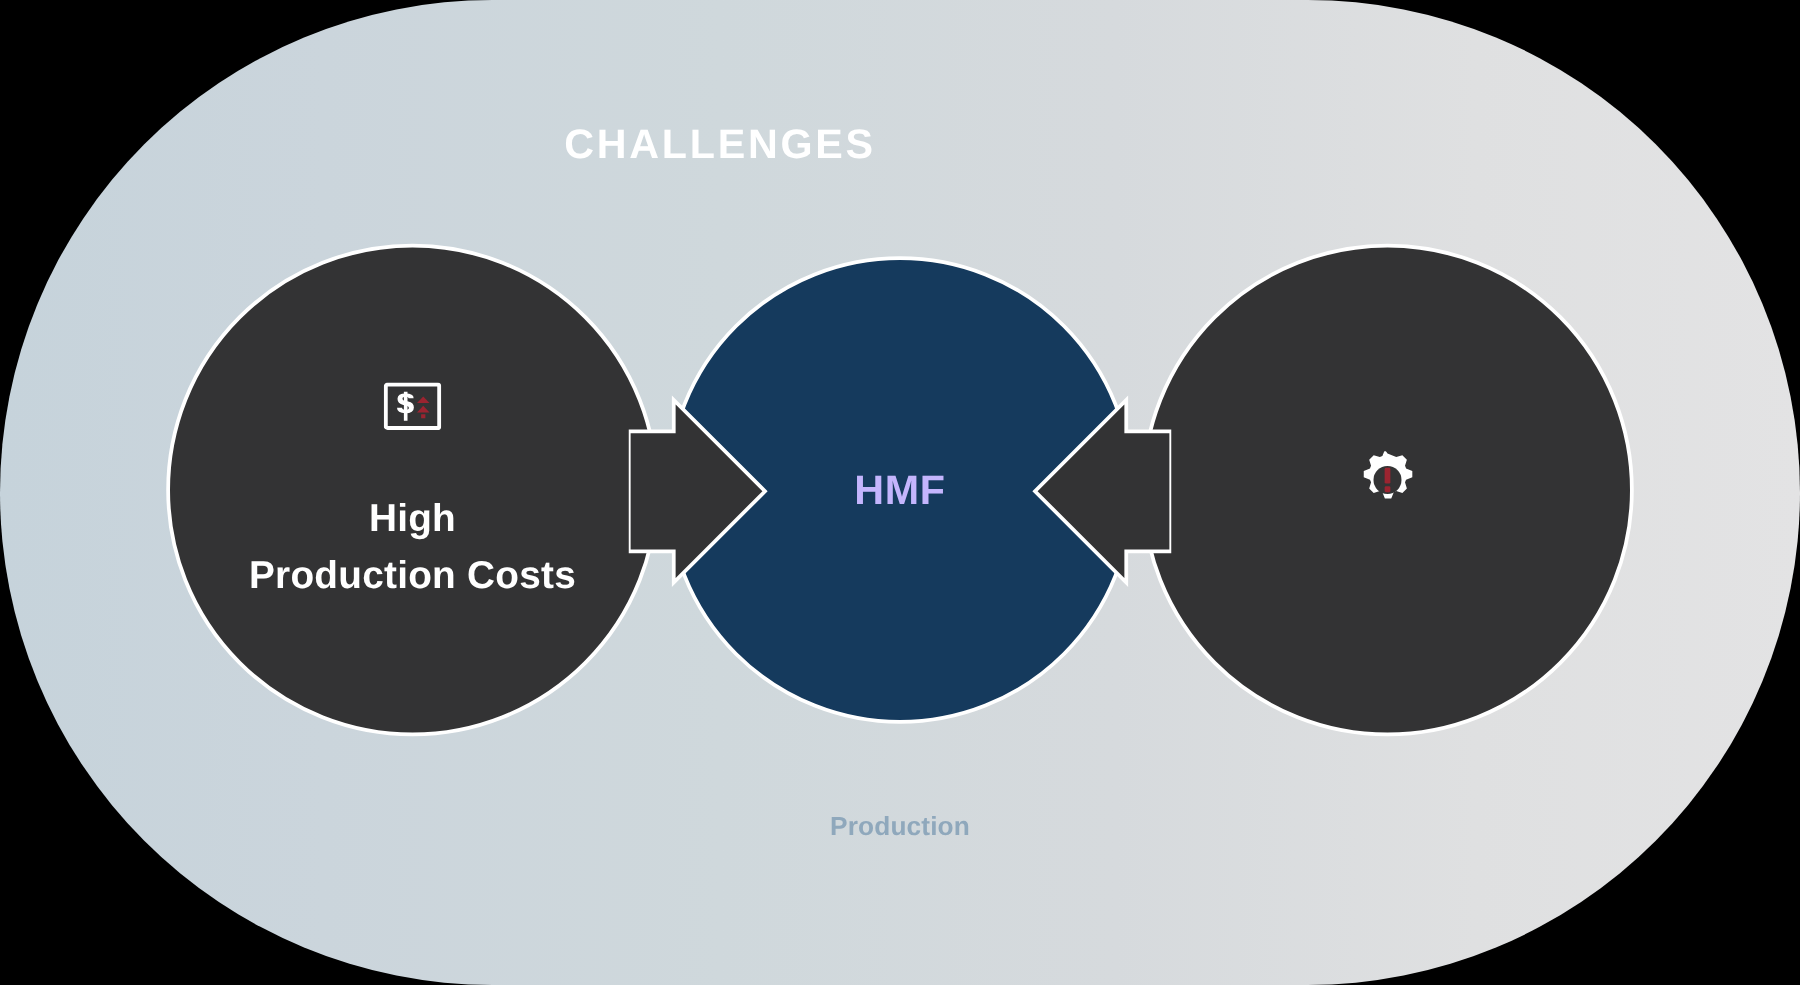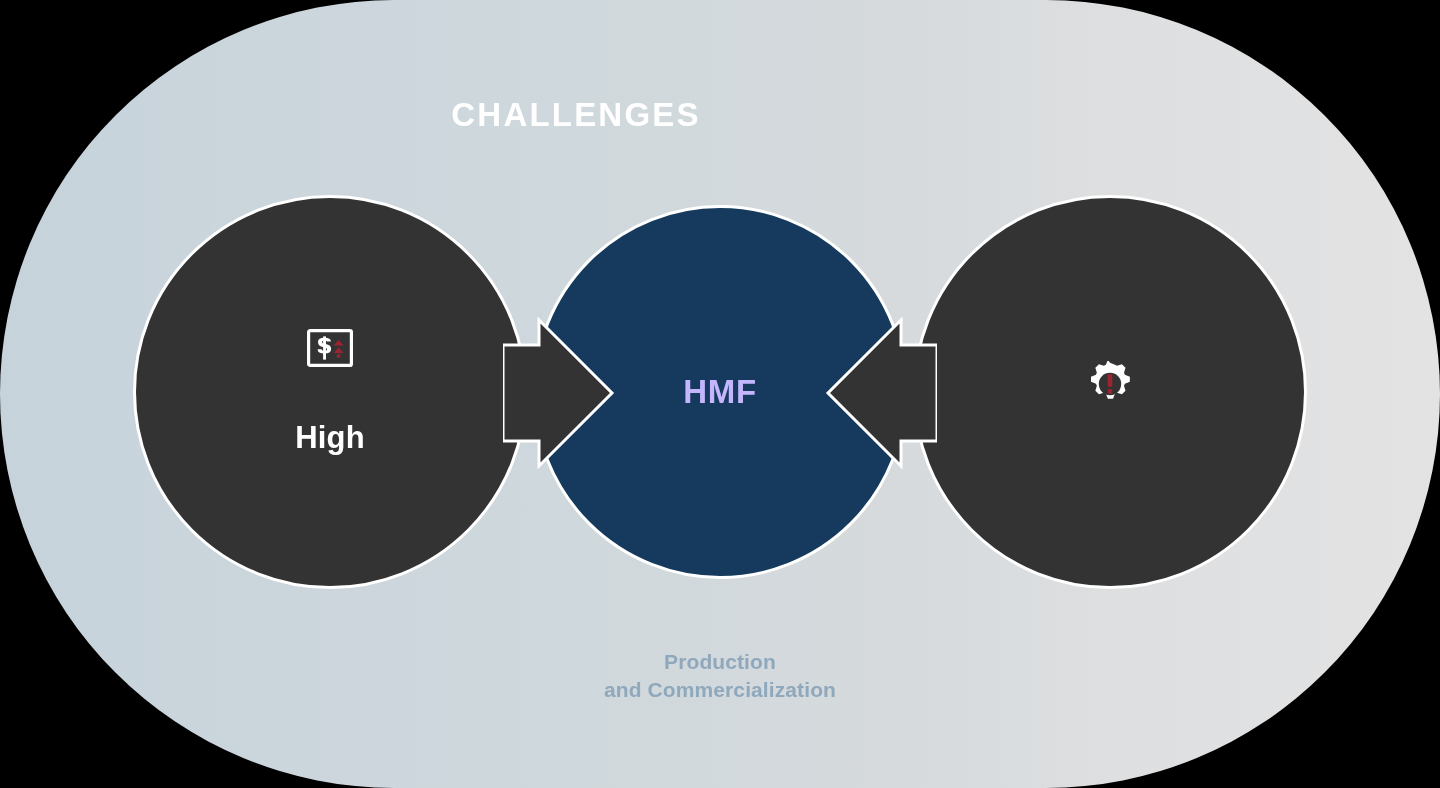--- a/index.html
+++ b/index.html
@@ -162,20 +162,21 @@
 
         <g fill="#9b2430">
           <path d="M31.6 11.1 L36.6 16.4 L26.6 16.4 Z"></path>
           <path d="M31.6 18.6 L36.6 23.9 L26.6 23.9 Z"></path>
           <rect x="29.9" y="25.4" width="3.4" height="3.2"></rect>
         </g>
       </svg>
     </div>
     <div class="node-label">
       <span class="lbl-line">High</span>
+      <span class="lbl-line">Production Costs</span>
     </div>
   </div>
 
   <div class="node node-side node-right">
     <div class="node-icon">
       <svg width="46" height="46" viewBox="0 0 46 46" aria-hidden="true">
         <path fill="#ffffff" d="M23 1.8 l5.0 2.0 a19.5 19.5 0 0 1 2.0 0.85 l4.9 -1.5 l3.6 3.6 l-1.5 4.9 a19.5 19.5 0 0 1 0.85 2.05 l5.0 2.0 v5.1 l-5.0 2.0 a19.5 19.5 0 0 1 -0.85 2.05 l1.5 4.9 l-3.6 3.6 l-4.9 -1.5 a19.5 19.5 0 0 1 -2.0 0.85 l-2.0 5.0 h-5.1 l-2.0 -5.0 a19.5 19.5 0 0 1 -2.05 -0.85 l-4.9 1.5 l-3.6 -3.6 l1.5 -4.9 a19.5 19.5 0 0 1 -0.85 -2.05 l-5.0 -2.0 v-5.1 l5.0 -2.0 a19.5 19.5 0 0 1 0.85 -2.05 l-1.5 -4.9 l3.6 -3.6 l4.9 1.5 a19.5 19.5 0 0 1 2.05 -0.85 l2.0 -5.0 z"></path>
         <circle cx="23" cy="23" r="11.2" fill="#333334"></circle>
         <g fill="#9b2430">
           <rect x="20.7" y="13.2" width="4.6" height="12.6" rx="1.1"></rect>
@@ -196,16 +197,15 @@
   </div>
 
   <div class="arrow arrow-right">
     <svg width="112" height="162" viewBox="0 0 112 162" aria-hidden="true">
       <path d="M112 33 L76 33 L76 8 L3 81 L76 154 L76 129 L112 129 Z" fill="#333334" stroke="#ffffff" stroke-width="3" stroke-linejoin="miter"></path>
     </svg>
   </div>
 
   <div class="footer-caption">
     <span class="cap-line">Production</span>
-    <span class="cap-line">and Commercialization</span>
   </div>
 
 </div>
 
 </body></html>

